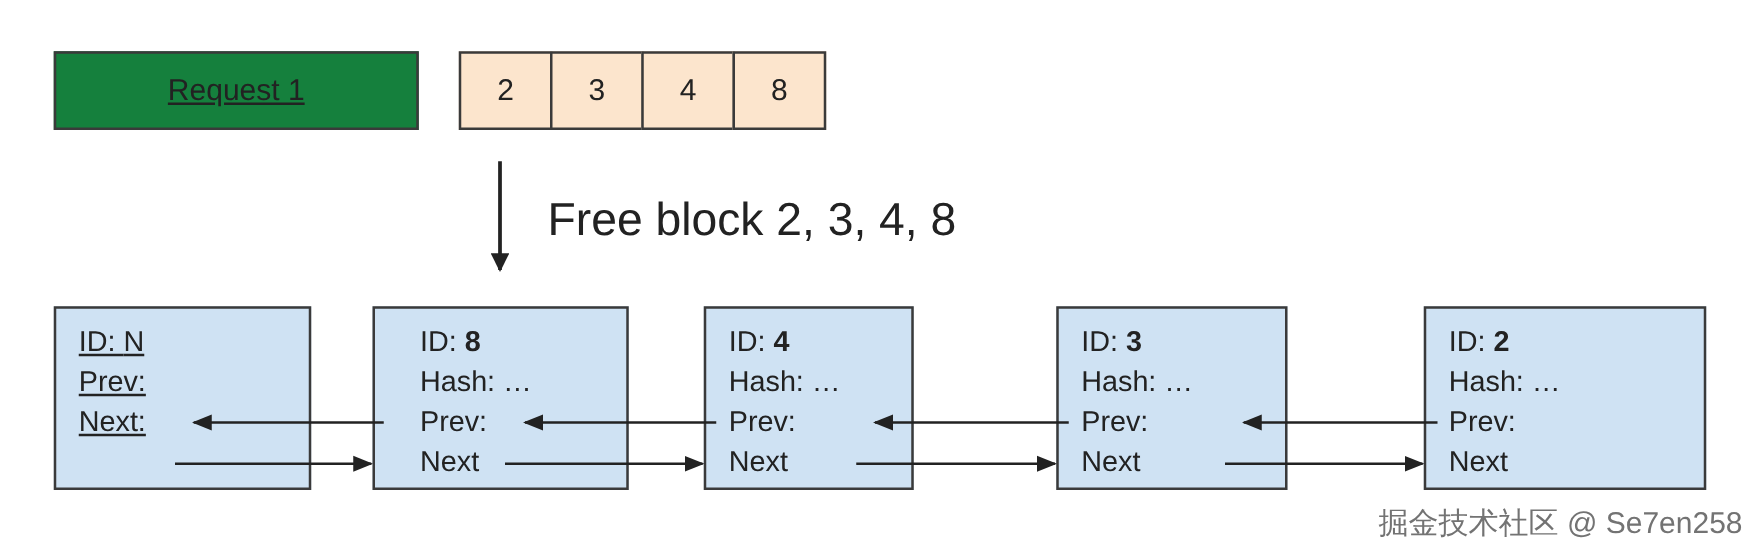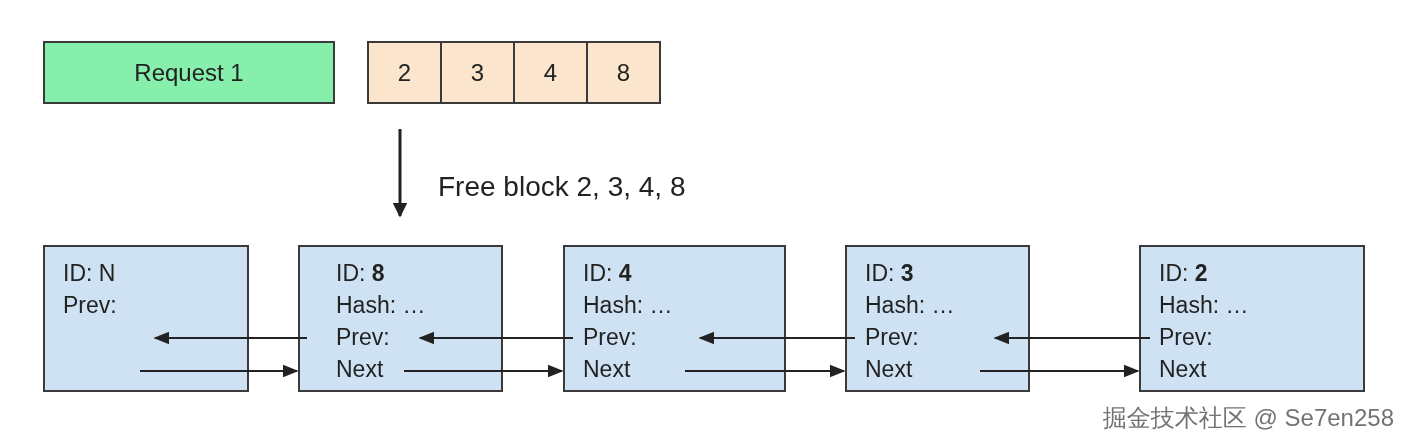--- a/index.html
+++ b/index.html
@@ -1,26 +1,26 @@
 <!DOCTYPE html>
 <html><head>
 <meta charset="utf-8">
 <style>
   html, body { margin: 0; padding: 0; background: #ffffff; }
   body { width: 1408px; height: 448px; position: relative; overflow: hidden;
          font-family: "Liberation Sans", sans-serif; color: #222; }
   .box { position: absolute; box-sizing: border-box; border: 2px solid #3a3a3a; }
-  .req { left: 43px; top: 41px; width: 292px; height: 63px; background: #86efac;
-         display: flex; align-items: center; justify-content: center; font-size: 24px; }
+  .req { left: 43px; top: 41px; width: 292px; height: 63px; background: #15803d;
+         display: flex; align-items: center; justify-content: center; font-size: 24px; text-decoration: underline; }
   .blocks { position: absolute; left: 367px; top: 41px; height: 63px; display: flex; }
   .blk { box-sizing: border-box; width: 75px; height: 63px; border: 2px solid #3a3a3a;
          background: #fce5cd; display: flex; align-items: center; justify-content: center;
          font-size: 24px; margin-left: -2px; }
   .blk:first-child { margin-left: 0; }
-  .free-label { position: absolute; left: 438px; top: 155px; font-size: 28px; color: #222; margin-top: 16px; }
+  .free-label { position: absolute; left: 438px; top: 155px; font-size: 37px; color: #222; }
   .node { background: #cfe2f3; top: 245px; height: 147px; padding: 10px 0 0 18px;
           font-size: 23px; line-height: 32px; }
   .node .line { white-space: nowrap; }
   .node b { font-weight: bold; }
   .watermark { position: absolute; right: 14px; top: 402px; font-size: 24px; color: #737373;
                text-shadow: 0 0 1px #fff; }
   svg.arrows { position: absolute; left: 0; top: 0; }
 </style>
 </head>
 <body>
@@ -39,31 +39,32 @@
   <div class="blk">
       <span>4</span>
     </div>
   <div class="blk">
       <span>8</span>
     </div>
 </div>
 
 <div class="free-label">Free block 2, 3, 4, 8</div>
 
-<div class="box node" style="left:43px; width:206px;">
+<div class="box node" style="left:43px; width:206px;text-decoration:underline;">
   <div class="line"><span>ID: </span><span>N</span></div>
   <div class="line">Prev:</div>
+  <div class="line">Next:</div>
 </div>
 <div class="box node" style="left:298px; width:205px;padding-left:36px;">
   <div class="line"><span>ID: </span><b>8</b></div>
   <div class="line">Hash: …</div>
   <div class="line">Prev:</div>
   <div class="line">Next</div>
 </div>
-<div class="box node" style="left:563px; width:223px;">
+<div class="box node" style="left:563px; width:168px;">
   <div class="line"><span>ID: </span><b>4</b></div>
   <div class="line">Hash: …</div>
   <div class="line">Prev:</div>
   <div class="line">Next</div>
 </div>
 <div class="box node" style="left:845px; width:185px;">
   <div class="line"><span>ID: </span><b>3</b></div>
   <div class="line">Hash: …</div>
   <div class="line">Prev:</div>
   <div class="line">Next</div>

